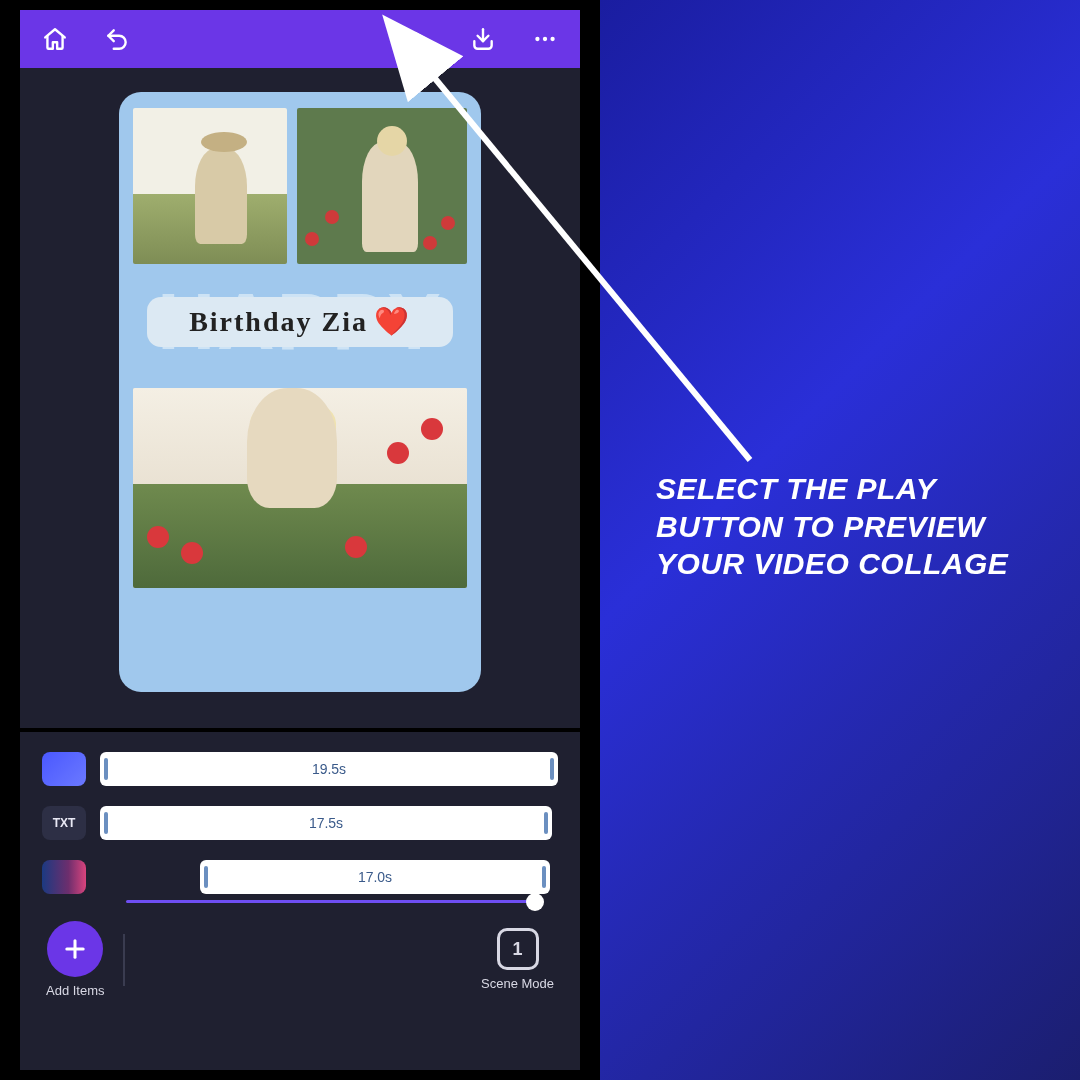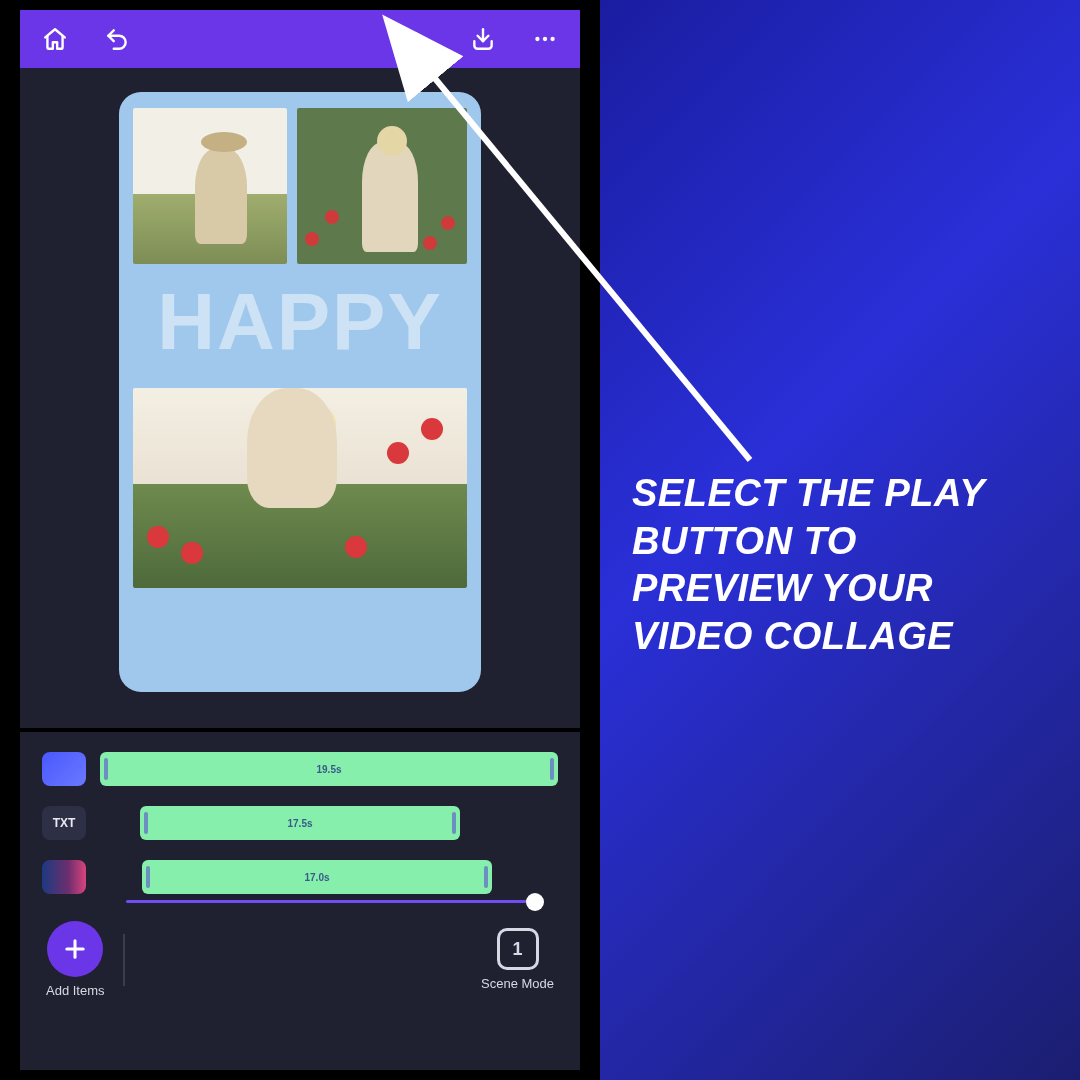--- a/index.html
+++ b/index.html
@@ -1,20 +1,20 @@
 <!DOCTYPE html>
 <html><head>
 <meta charset="utf-8">
 <style>
   * { box-sizing: border-box; margin: 0; padding: 0; }
   html, body { width: 1080px; height: 1080px; overflow: hidden; font-family: -apple-system, Helvetica, Arial, sans-serif; }
   .root { display: flex; width: 1080px; height: 1080px; }
   .left { width: 600px; background: #000; display: flex; flex-direction: column; align-items: center; }
   .right { flex: 1; background: linear-gradient(135deg, #1a1da0 0%, #2a2fd8 40%, #1b1e6f 100%); position: relative; }
-  .instruction { position: absolute; left: 32px; top: 470px; right: 40px; color: #fff; font-weight: 800; font-style: italic; font-size: 38px; line-height: 1.25; letter-spacing: 0.5px; font-family: "Arial Black", Arial, sans-serif; }
+  .instruction { position: absolute; left: 56px; top: 470px; right: 40px; color: #fff; font-weight: 800; font-style: italic; font-size: 30px; line-height: 1.25; letter-spacing: 0.5px; font-family: "Arial Black", Arial, sans-serif; }
 
   
   .phone { width: 560px; height: 1060px; background: #1f2030; border-radius: 0; margin-top: 10px; display: flex; flex-direction: column; }
   .topbar { height: 58px; background: #6b36e7; display: flex; align-items: center; padding: 0 18px; gap: 28px; }
   .topbar .spacer { flex: 1; }
   .icon-btn { width: 34px; height: 34px; display: flex; align-items: center; justify-content: center; color: #fff; cursor: pointer; }
 
   .canvas-area { flex: 0 0 auto; display: flex; flex-direction: column; align-items: center; padding: 24px 0 8px 0; }
   .canvas { width: 362px; height: 600px; background: #a0c8ed; border-radius: 22px; padding: 16px 14px; position: relative; display: flex; flex-direction: column; }
   .photos-top { display: flex; gap: 10px; height: 156px; }
@@ -32,26 +32,26 @@
 
   .duration-row { display:flex; align-items:center; justify-content:center; gap:24px; margin-top: 18px; }
   .circ-btn { width:36px; height:36px; border-radius:50%; background:#3a3c50; display:flex; align-items:center; justify-content:center; color:#c6c7d2; cursor:pointer; }
   .dur-text { color:#fff; font-size: 26px; letter-spacing:0.5px; }
 
   .tracks { margin-top: 28px; padding: 0 22px 0 22px; border-top: 4px solid #000; padding-top: 20px; }
   .track-row { display:flex; align-items:center; gap:14px; margin-bottom: 20px; height: 34px; }
   .track-head { width:44px; height:34px; border-radius:8px; background:#2d2f45; display:flex; align-items:center; justify-content:center; font-size:12px; font-weight:700; color:#e9e9f5; }
   .track-head.blue { background: linear-gradient(135deg,#4a58ff,#6b79ff); }
   .track-head.grad { background: linear-gradient(90deg,#1b3a82 0%, #6d2e6d 60%, #d9447d 100%); }
-  .clip { height:34px; background:#86efac; border-radius:6px; display:flex; align-items:center; justify-content:center; color:#3a5a8a; font-size:10px; font-weight:700; position:relative; }
+  .clip { height:34px; background:#ffffff; border-radius:6px; display:flex; align-items:center; justify-content:center; color:#3a5a8a; font-size:14px; font-weight:400; position:relative; }
   .clip .grip { position:absolute; top:6px; bottom:6px; width:4px; background:#6b8fc0; border-radius:2px; }
   .clip .grip.l { left:4px; } .clip .grip.r { right:4px; }
   .clip.c1 { flex:1; margin-left: 0; }
-  .clip.c2 { width: 320px; margin-left: 40px; }
-  .clip.c3 { width: 350px; margin-left: 42px; }
+  .clip.c2 { width: 452px; }
+  .clip.c3 { width: 350px; margin-left: 100px; }
   .playhead-line { height: 3px; background: #6e4ef2; margin: 2px 22px 0 84px; position: relative; border-radius: 2px; }
   .playhead-dot { position:absolute; right:-8px; top:-7px; width:18px; height:18px; background:#fff; border-radius:50%; }
 
   .bottom-bar { margin-top: 18px; display:flex; align-items:center; padding: 0 26px 4px 26px; gap: 18px; }
   .fab { width:56px; height:56px; border-radius:50%; background:#6b36e7; display:flex; align-items:center; justify-content:center; color:#fff; }
   .bb-label { color:#d8d8e4; font-size:13px; text-align:center; }
   .bb-col { display:flex; flex-direction:column; align-items:center; gap:6px; }
   .divider-v { width:2px; height:52px; background:#3a3c50; }
   .scene-ico { width:42px; height:42px; border:3px solid #d8d8e4; border-radius:10px; position:relative; display:flex; align-items:center; justify-content:center; color:#d8d8e4; font-weight:700; font-size:18px; }
   .scene-ico::after { content:""; position:absolute; top:-8px; right:-8px; width:42px; height:42px; border:3px solid #d8d8e4; border-radius:10px; z-index:-1; opacity:.5; }
@@ -124,20 +124,24 @@
               <div class="girl"></div>
                 <div class="girlhead"></div>
               <div class="pop" style="left:8px;bottom:18px;"></div>
               <div class="pop" style="right:12px;bottom:34px;"></div>
               <div class="pop" style="right:30px;bottom:14px;"></div>
               <div class="pop" style="left:28px;bottom:40px;"></div>
             </div>
           </div>
           <div class="big-text">
             <span>HAPPY</span>
+            <div class="banner">
+              <span>Birthday Zia</span>
+              <span class="heart">❤️</span>
+            </div>
           </div>
           <div class="photo-bottom">
             <div class="sky1"></div>
             <div class="field"></div>
             <div class="childhair"></div>
             <div class="childface"></div>
             <div class="sil3"></div>
             <div class="poppy" style="right:24px; top:30px;"></div>
             <div class="poppy" style="right:58px; top:54px;"></div>
             <div class="poppy" style="left:14px; bottom:40px;"></div>

